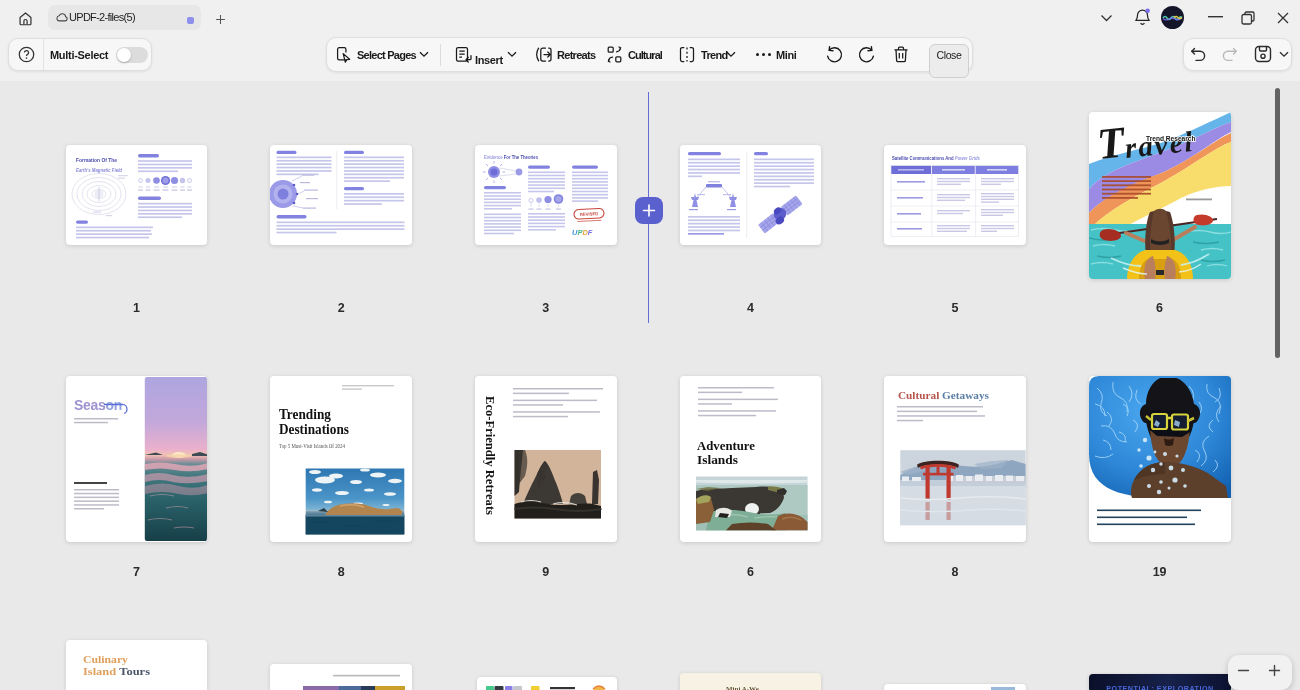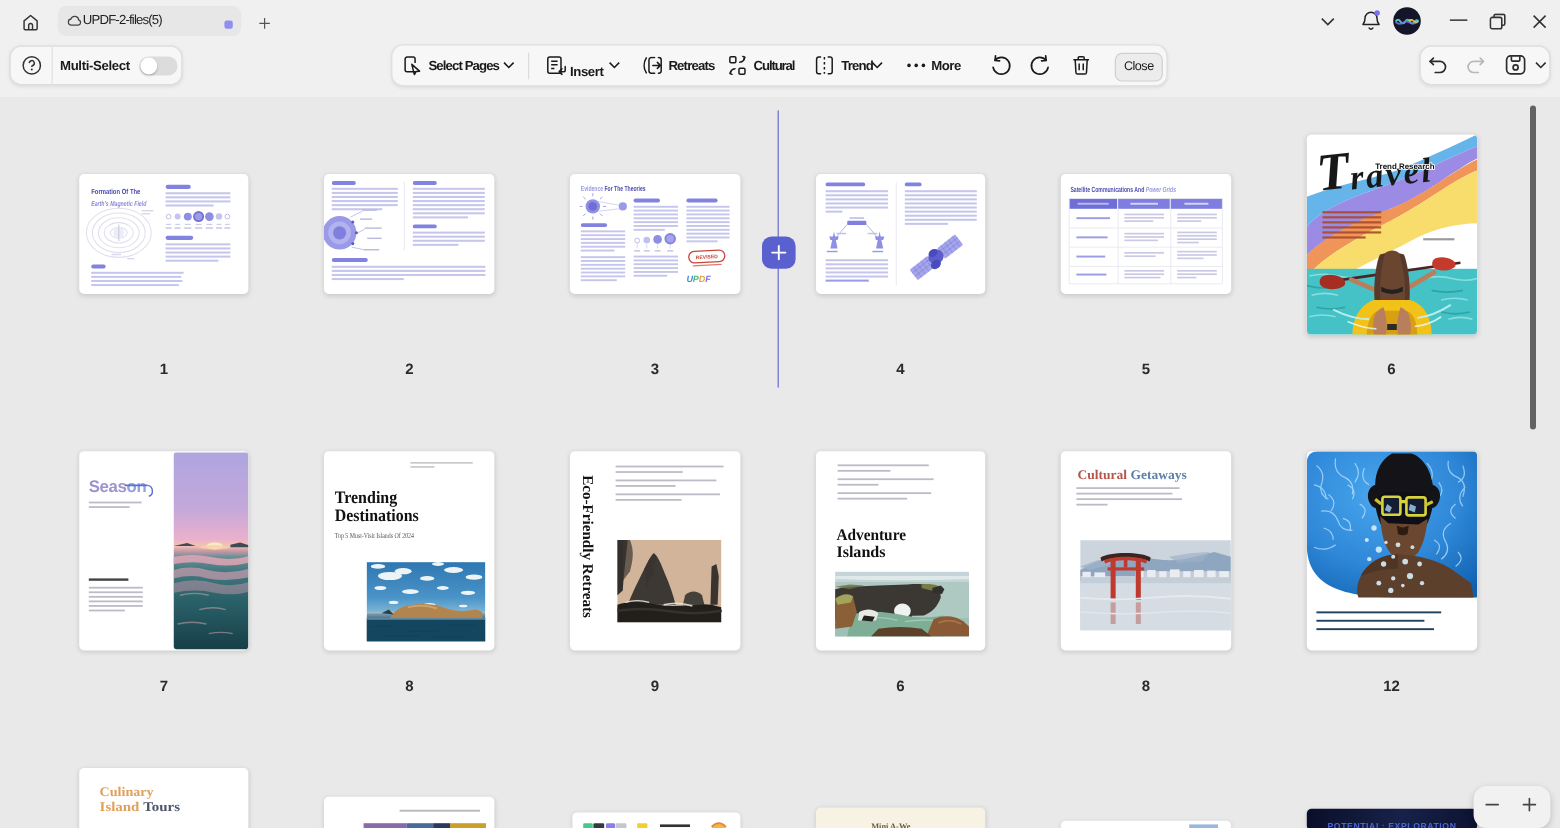--- a/index.html
+++ b/index.html
@@ -123,38 +123,38 @@
   <div class="abs tbtxt" style="left:701px;top:49px;letter-spacing:-0.7px">Trend</div>
   <svg class="abs" style="left:726px;top:51px" width="10" height="7" viewBox="0 0 10 7" fill="none" stroke="#1a1a1a" stroke-width="1.3">
       <path d="M1 1.2 L5 5.2 L9 1.2"></path>
     </svg>
 
   <div class="abs" style="left:756px;top:51px;width:16px;height:6px">
     <div style="position:absolute;left:0;top:1.5px;width:3px;height:3px;border-radius:50%;background:#1a1a1a"></div>
     <div style="position:absolute;left:6px;top:1.5px;width:3px;height:3px;border-radius:50%;background:#1a1a1a"></div>
     <div style="position:absolute;left:12px;top:1.5px;width:3px;height:3px;border-radius:50%;background:#1a1a1a"></div>
   </div>
-  <div class="abs tbtxt" style="left:776px;top:49px;letter-spacing:-0.4px">More</div>
+  <div class="abs tbtxt" style="left:776px;top:49px;letter-spacing:-0.4px">Mini</div>
 
   <svg class="abs" style="left:825px;top:45px" width="19" height="19" viewBox="0 0 19 19" fill="none" stroke="#1a1a1a" stroke-width="1.4">
     <path d="M4.2 5.2 a7 7 0 1 1 -1.6 5.9" stroke-linecap="round"></path>
     <path d="M4.6 1.6 L4.2 5.4 L8 5.8" stroke-linecap="round" stroke-linejoin="round"></path>
   </svg>
   <svg class="abs" style="left:857px;top:45px" width="19" height="19" viewBox="0 0 19 19" fill="none" stroke="#1a1a1a" stroke-width="1.4">
     <path d="M14.8 5.2 a7 7 0 1 0 1.6 5.9" stroke-linecap="round"></path>
     <path d="M14.4 1.6 L14.8 5.4 L11 5.8" stroke-linecap="round" stroke-linejoin="round"></path>
   </svg>
 
   <svg class="abs" style="left:893px;top:46px" width="16" height="17" viewBox="0 0 16 17" fill="none" stroke="#1a1a1a" stroke-width="1.25">
     <path d="M1.5 3.8 H14.5 M5.5 3.6 V2.2 a1 1 0 0 1 1 -1 H9.5 a1 1 0 0 1 1 1 V3.6"></path>
     <path d="M3 3.9 L3.6 14.4 a1.4 1.4 0 0 0 1.4 1.3 H11 a1.4 1.4 0 0 0 1.4 -1.3 L13 3.9"></path>
     <path d="M6.3 7 V12.5 M9.7 7 V12.5"></path>
   </svg>
 
-  <div class="abs" style="left:929px;top:44px;width:40px;height:24px;background:#ececec;border:1px solid #cfcfcf;border-radius:6px;text-align:center">
+  <div class="abs" style="left:929px;top:44px;width:40px;height:34px;background:#ececec;border:1px solid #cfcfcf;border-radius:6px;text-align:center">
     <span style="font-size:10.5px;color:#1a1a1a;line-height:21px;letter-spacing:-0.4px">Close</span>
   </div>
 </div>
 
 <div class="panel" style="left:1183px;top:38px;width:109px;height:33px"></div>
 <svg class="abs" style="left:1190px;top:46px" width="17" height="16" viewBox="0 0 17 16" fill="none" stroke="#2b2b2b" stroke-width="1.4">
   <path d="M4.5 2.5 L1.8 5.2 L4.5 7.9" stroke-linejoin="round" stroke-linecap="round"></path>
   <path d="M1.8 5.2 H10 a4.6 4.6 0 0 1 0 9.2 H6" stroke-linecap="round"></path>
 </svg>
 <svg class="abs" style="left:1221px;top:46px" width="17" height="16" viewBox="0 0 17 16" fill="none" stroke="#b9b9b9" stroke-width="1.4">
@@ -797,21 +797,21 @@
     <rect x="8" y="147.5" width="98" height="1.6"></rect>
   </g>
 </svg>
 </div>
 
 <div class="pnum" style="left:116.6px;top:565px">7</div>
 <div class="pnum" style="left:321.2px;top:565px">8</div>
 <div class="pnum" style="left:525.8px;top:565px">9</div>
 <div class="pnum" style="left:730.4px;top:565px">6</div>
 <div class="pnum" style="left:935px;top:565px">8</div>
-<div class="pnum" style="left:1139.6px;top:565px">12</div>
+<div class="pnum" style="left:1139.6px;top:565px">19</div>
 
 <div class="thumb" style="left:65.8px;top:640px;width:141.6px;height:60px">
   <svg width="141.6" height="60" viewBox="0 0 141.6 60">
     <text x="17" y="23" font-size="11" font-weight="bold" font-family="Liberation Serif" fill="#dfa05c" textLength="45" lengthAdjust="spacingAndGlyphs">Culinary</text>
     <text x="17" y="35.5" font-size="11" font-weight="bold" font-family="Liberation Serif" fill="#dfa05c" textLength="67" lengthAdjust="spacingAndGlyphs">Island <tspan fill="#4a5568">Tours</tspan></text>
     <rect x="17" y="50" width="103" height="1.6" fill="#cfcfcf"></rect>
   </svg>
 </div>
 <div class="thumb" style="left:270.4px;top:663.8px;width:141.6px;height:30px">
   <svg width="141.6" height="30" viewBox="0 0 141.6 30">

